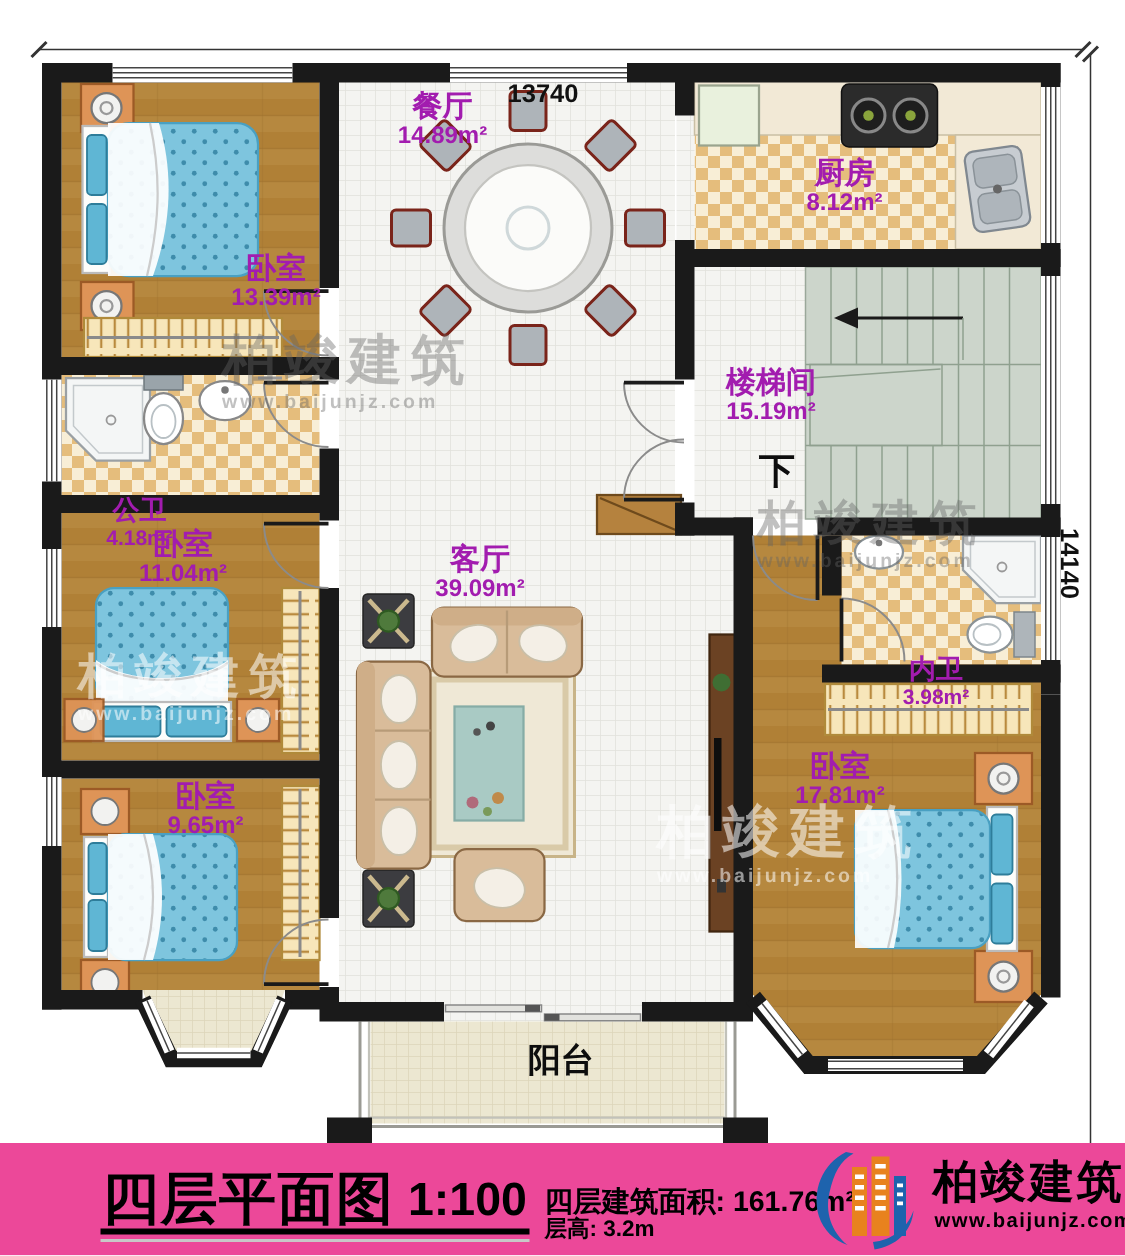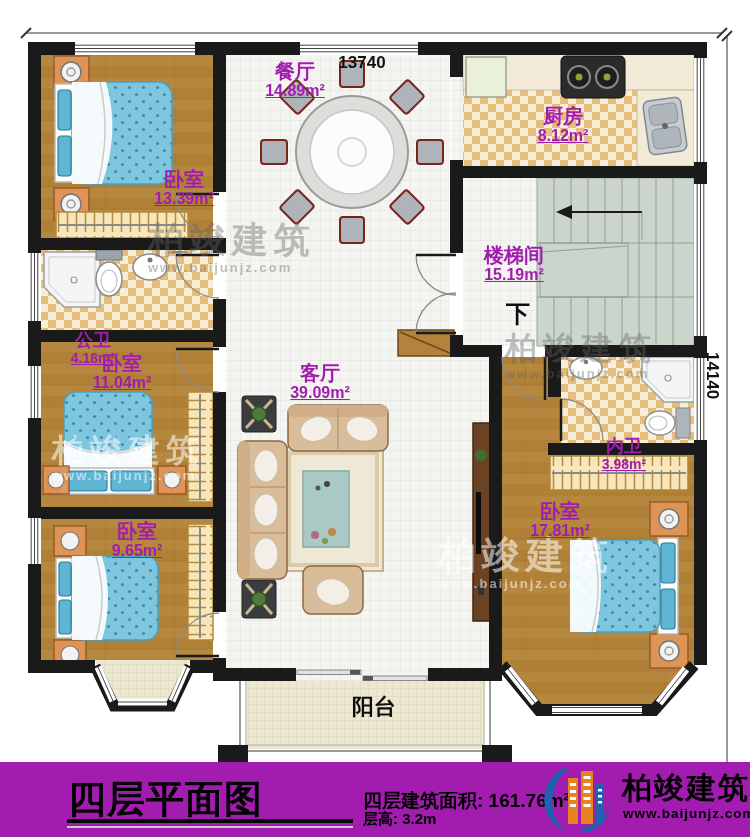--- a/index.html
+++ b/index.html
@@ -2,36 +2,36 @@
 <html><head>
 <meta charset="utf-8">
 <style>
   html,body{margin:0;padding:0;background:#fff;}
   #stage{position:relative;width:750px;height:837px;background:#fff;overflow:hidden;
          font-family:"Liberation Sans","DejaVu Sans",sans-serif;}
   #plan{position:absolute;left:0;top:0;}
   .rlabel{position:absolute;transform:translateX(-50%);text-align:center;font-weight:bold;
           color:#a21caf;line-height:1.1;white-space:nowrap;}
   .rname{font-size:20px;}
-  .rarea{font-size:16px;text-decoration:underline;}
+  .rarea{font-size:16px;}
   .small .rname{font-size:18px;margin-top:43px;}
   .small .rarea{font-size:14px;}
   .dim{position:absolute;font-weight:bold;color:#111;font-size:17px;white-space:nowrap;}
   #dim-top{left:362px;top:9px;transform:translateX(-50%);margin-top:44px;}
   #dim-right{left:722px;top:352px;transform:rotate(90deg);transform-origin:0 0;}
   #down-label{position:absolute;left:518px;top:298px;transform:translateX(-50%);
               font-size:24px;font-weight:bold;color:#0d0d0d;}
   #balcony-label{position:absolute;left:374px;top:692px;transform:translateX(-50%);
                  font-size:22px;font-weight:bold;color:#0d0d0d;}
   .wm{position:absolute;font-weight:bold;white-space:nowrap;pointer-events:none;line-height:1;}
   .wm .t{letter-spacing:6px;}
   .wm .u{font-size:13px;letter-spacing:2px;margin-top:3px;}
   .wm-gray{color:rgba(100,100,100,0.40);}
   .wm-white{color:rgba(255,255,255,0.55);}
-  #titleblock{position:absolute;left:0;top:762px;width:750px;height:75px;background:#a21caf;}
+  #titleblock{position:absolute;left:0;top:762px;width:750px;height:75px;background:#ec4899;}
   #fp-title{position:absolute;left:68px;top:12px;font-size:38px;font-weight:bold;color:#000;letter-spacing:1px;}
   #fp-scale{position:absolute;left:272px;top:20px;font-size:31px;font-weight:bold;color:#000;}
   #rule1{position:absolute;left:67px;top:57px;width:286px;height:4px;background:#000;}
   #rule2{position:absolute;left:67px;top:64px;width:286px;height:2px;background:#c8c8c8;}
   #fp-area{position:absolute;left:363px;top:26px;font-size:19px;font-weight:bold;color:#000;}
   #fp-height{position:absolute;left:363px;top:48px;font-size:15px;font-weight:bold;color:#000;}
   #brand{position:absolute;left:538px;top:2px;width:212px;height:72px;}
   #brand-name{position:absolute;left:84px;top:4px;font-size:30px;font-weight:bold;color:#000;letter-spacing:2px;}
   #brand-url{position:absolute;left:85px;top:42px;font-size:13.5px;font-weight:bold;color:#000;letter-spacing:1px;}
 </style>
@@ -491,20 +491,21 @@
   <div class="rarea">9.65m²</div>
 </div>
 <div class="rlabel" style="left:560px;top:500px">
   <div class="rname">卧室</div>
   <div class="rarea">17.81m²</div>
 </div>
 <div id="balcony-label">阳台</div>
 
 <div id="titleblock">
   <div id="fp-title">四层平面图</div>
+  <div id="fp-scale">1:100</div>
   <div id="rule1"></div>
   <div id="rule2"></div>
   <div id="fp-area">四层建筑面积: 161.76m²</div>
   <div id="fp-height">层高: 3.2m</div>
   <div id="brand">
     <svg width="80" height="70" viewBox="0 0 80 70">
       <path d="M26,4 C10,12 3,30 8,47 C11,56 18,63 27,66 C16,57 12,44 15,31 C18,18 22,10 31,5 Z" fill="#1e63ad"></path>
       <path d="M44,64 C56,63 67,55 71,43 C70,57 59,67 45,69 Z" fill="#1e63ad"></path>
       <rect x="30" y="14" width="10" height="46" fill="#e8821e"></rect>
       <rect x="43" y="7" width="12" height="53" fill="#e8821e"></rect>

